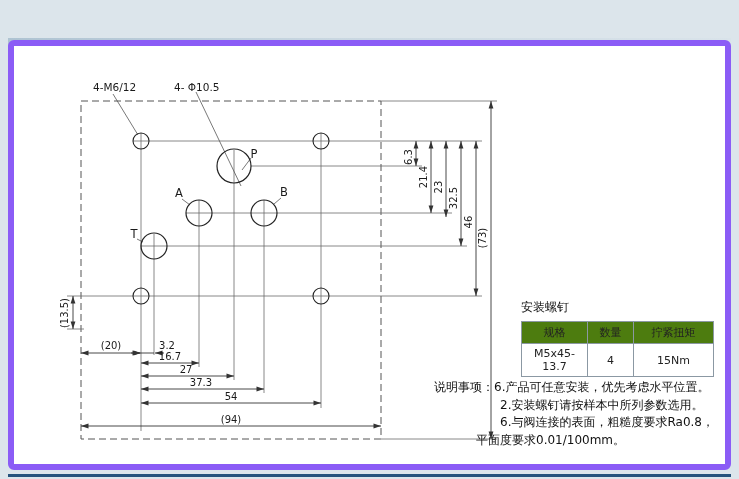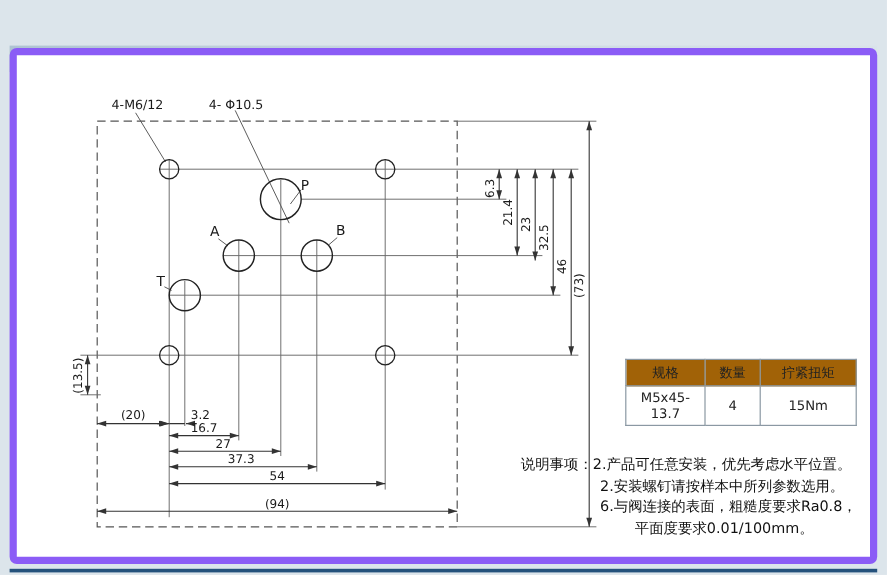--- a/index.html
+++ b/index.html
@@ -24,28 +24,28 @@
   .dwg text.callout { font-size: 10.5px; }
   .dwg text.port { font-size: 11.5px; }
 
   .screw-table { position: absolute; left: 507px; top: 253px; }
   .screw-table-title { font-size: 12px; color: #111; margin-bottom: 5px; }
   .screw-table table { border-collapse: collapse; background: #fff; }
   .screw-table th, .screw-table td {
     border: 1px solid #8b98a3; font-size: 11px; font-weight: normal;
     text-align: center; padding: 3px 4px; color: #222;
   }
-  .screw-table th { background: #a16207; }
+  .screw-table th { background: #4d7c0f; }
   .screw-table th:nth-child(1) { width: 66px; }
   .screw-table th:nth-child(2) { width: 46px; }
   .screw-table th:nth-child(3) { width: 80px; }
 
   .notes { position: absolute; left: 420px; top: 333px; font-size: 12px; color: #111; line-height: 17.5px; white-space: nowrap; }
   .notes .indent1 { margin-left: 66px; }
-  .notes .indent2 { margin-left: 95px; }
+  .notes .indent2 { margin-left: 42px; }
 
   .bottom-bar { position: absolute; left: 8px; top: 474px; width: 723px; height: 3px; background: #25527c; }
 </style>
 </head>
 <body>
 
 <div class="page">
 
   <div class="header-bar">
     <span class="header-title">03 底板尺寸</span>
@@ -143,40 +143,41 @@
       <text x="156" y="314" text-anchor="middle">16.7</text>
       <text x="172" y="327" text-anchor="middle">27</text>
       <text x="187" y="340" text-anchor="middle">37.3</text>
       <text x="217" y="354" text-anchor="middle">54</text>
       <text x="217" y="377" text-anchor="middle">(94)</text>
 
       <text x="54" y="267" text-anchor="middle" transform="rotate(-90,54,267)">(13.5)</text>
     </svg>
 
     <div class="screw-table">
+      <div class="screw-table-title">安装螺钉</div>
       <table>
         <thead>
           <tr>
             <th>规格</th>
             <th>数量</th>
             <th>拧紧扭矩</th>
           </tr>
         </thead>
         <tbody>
           <tr>
             <td>M5x45-13.7</td>
             <td>4</td>
             <td>15Nm</td>
           </tr>
         </tbody>
       </table>
     </div>
 
     <div class="notes">
-      <div>说明事项：2.产品可任意安装，优先考虑水平位置。</div>
+      <div>说明事项：6.产品可任意安装，优先考虑水平位置。</div>
       <div class="indent1">2.安装螺钉请按样本中所列参数选用。</div>
       <div class="indent1">6.与阀连接的表面，粗糙度要求Ra0.8，</div>
       <div class="indent2">平面度要求0.01/100mm。</div>
     </div>
 
   </div>
 
   <div class="bottom-bar"></div>
 
 </div>

